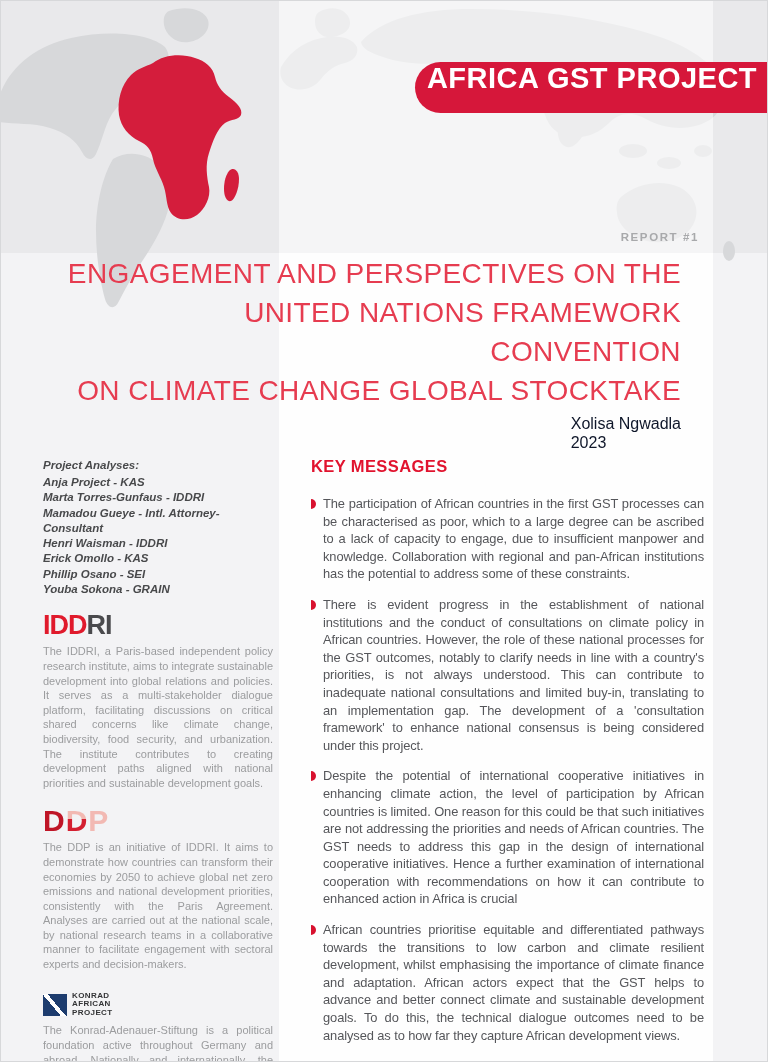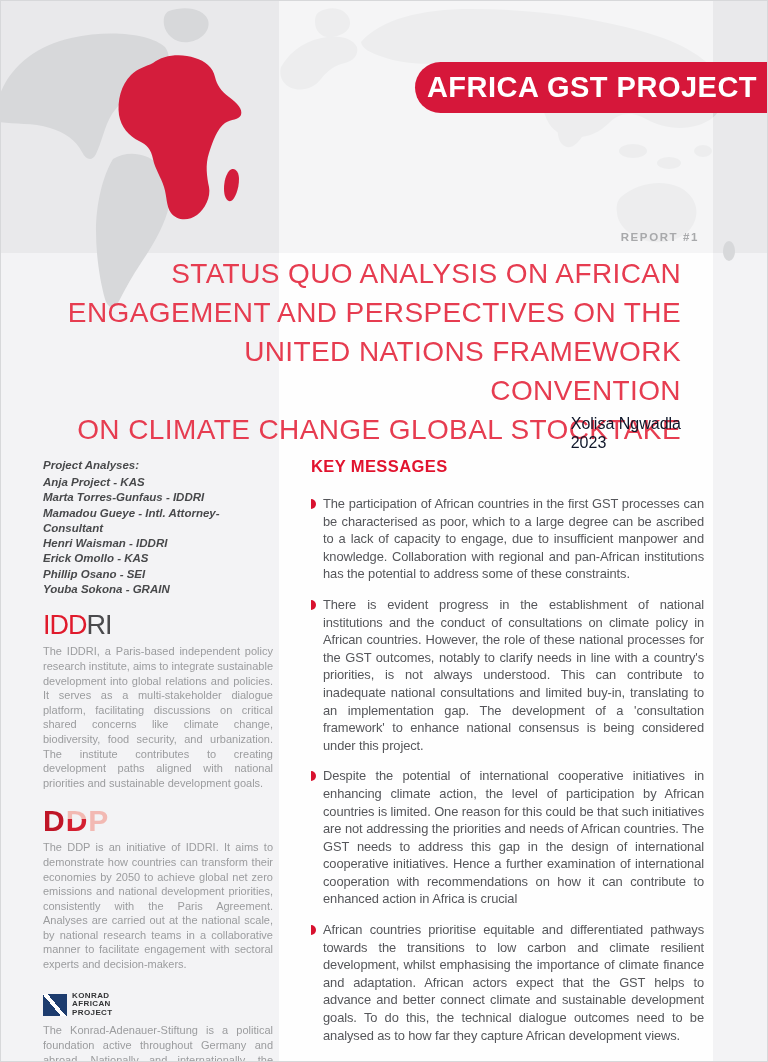--- a/index.html
+++ b/index.html
@@ -15,39 +15,39 @@
   .continent { fill:#d7d8da; }
   .africa { fill:#d41d3c; }
   
   .band-top { position:absolute; left:278px; top:0; width:434px; height:252px; background:rgba(255,255,255,0.55); }
   .panel { position:absolute; left:278px; top:252px; width:434px; height:809px; background:#fefefe; }
 
   
   .banner {
     position:absolute; left:414px; top:61px; width:354px; height:51px;
     background:#d6173a; border-radius:26px 0 0 26px;
-    display:flex; align-items:center; justify-content:center;
+    display:flex; justify-content:center;
     color:#ffffff; font-size:29px; font-weight:800; letter-spacing:0.5px; white-space:nowrap;
   }
   .report-label {
     position:absolute; top:230px; right:68px;
     color:#a8a9ab; font-size:11.5px; font-weight:700; letter-spacing:1.6px;
   }
   .doc-title {
     position:absolute; top:253px; right:86px; width:620px; text-align:right;
     color:#e63c50; font-size:28px; line-height:39px; font-weight:400; letter-spacing:0.4px;
   }
   .doc-title div { display:block; }
   .author { position:absolute; top:413px; right:86px; text-align:left; color:#0f172a; font-size:16px; line-height:19px; }
 
   
   .sidebar { position:absolute; left:42px; top:458px; width:230px; }
   .committee-label { font-size:11.5px; font-weight:700; font-style:italic; color:#48494b; margin-bottom:4px; }
   .committee-item { font-size:11.5px; font-weight:700; font-style:italic; color:#48494b; line-height:15.3px; }
-  .iddri-logo { margin-top:15px; font-size:27px; font-weight:400; letter-spacing:-1px; line-height:26px; }
+  .iddri-logo { margin-top:15px; font-size:27px; font-weight:700; letter-spacing:-1px; line-height:26px; }
   .iddri-logo .red { color:#e01a2c; }
   .iddri-logo .dark { color:#4a4a4d; }
   .side-para { margin-top:6px; font-size:11px; line-height:14.6px; color:#9b9c9e; text-align:justify; }
   .ddp-logo { margin-top:18px; font-weight:800; font-size:30px; line-height:26px; letter-spacing:1px; }
   .ddp-logo .d1 { color:#bf1527; }
   .ddp-logo .d2 { background:linear-gradient(#f2b9b2 45%, #d41f30 45%); -webkit-background-clip:text; background-clip:text; color:transparent; }
   .ddp-logo .p1 { color:#f2b9b3; }
   .kas-logo { margin-top:20px; display:flex; align-items:center; gap:5px; }
   .kas-mark {
     width:24px; height:22px;
@@ -103,21 +103,20 @@
   <div class="band-top"></div>
   <div class="panel"></div>
 
   <div class="banner">
     <span>AFRICA GST PROJECT</span>
   </div>
 
   <div class="report-label">REPORT #1</div>
 
   <div class="doc-title">
-    <div>STATUS QUO ANALYSIS ON AFRICAN</div>
     <div>ENGAGEMENT AND PERSPECTIVES ON THE</div>
     <div>UNITED NATIONS FRAMEWORK CONVENTION</div>
     <div>ON CLIMATE CHANGE GLOBAL STOCKTAKE</div>
   </div>
 
   <div class="author">
     <div>Xolisa Ngwadla</div>
     <div>2023</div>
   </div>
 

